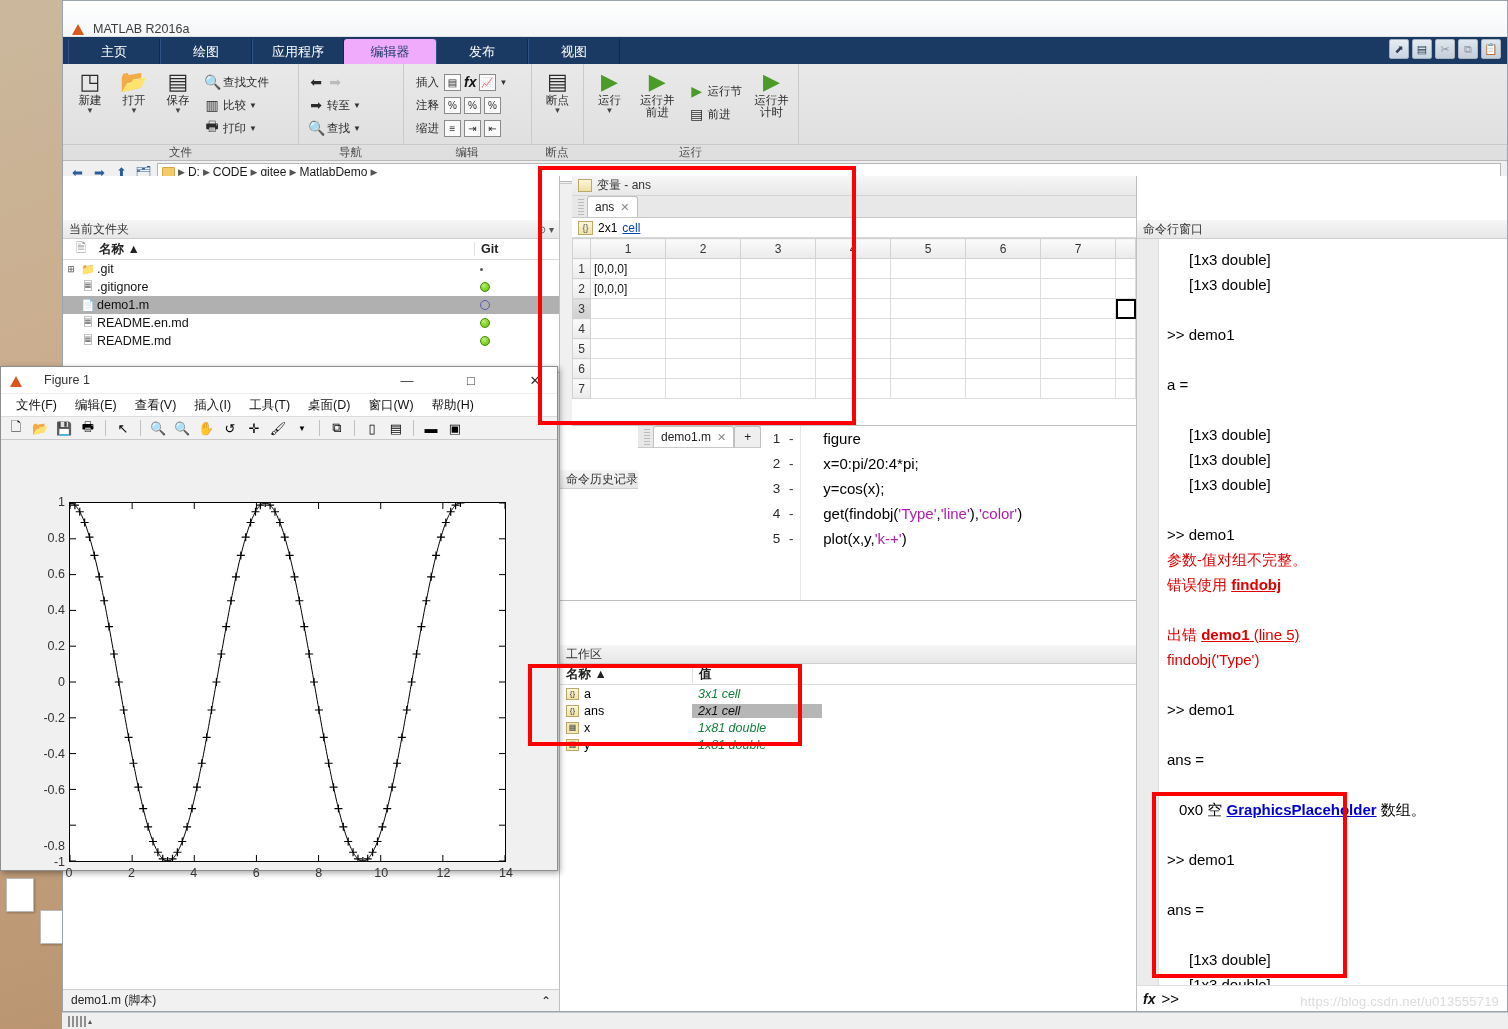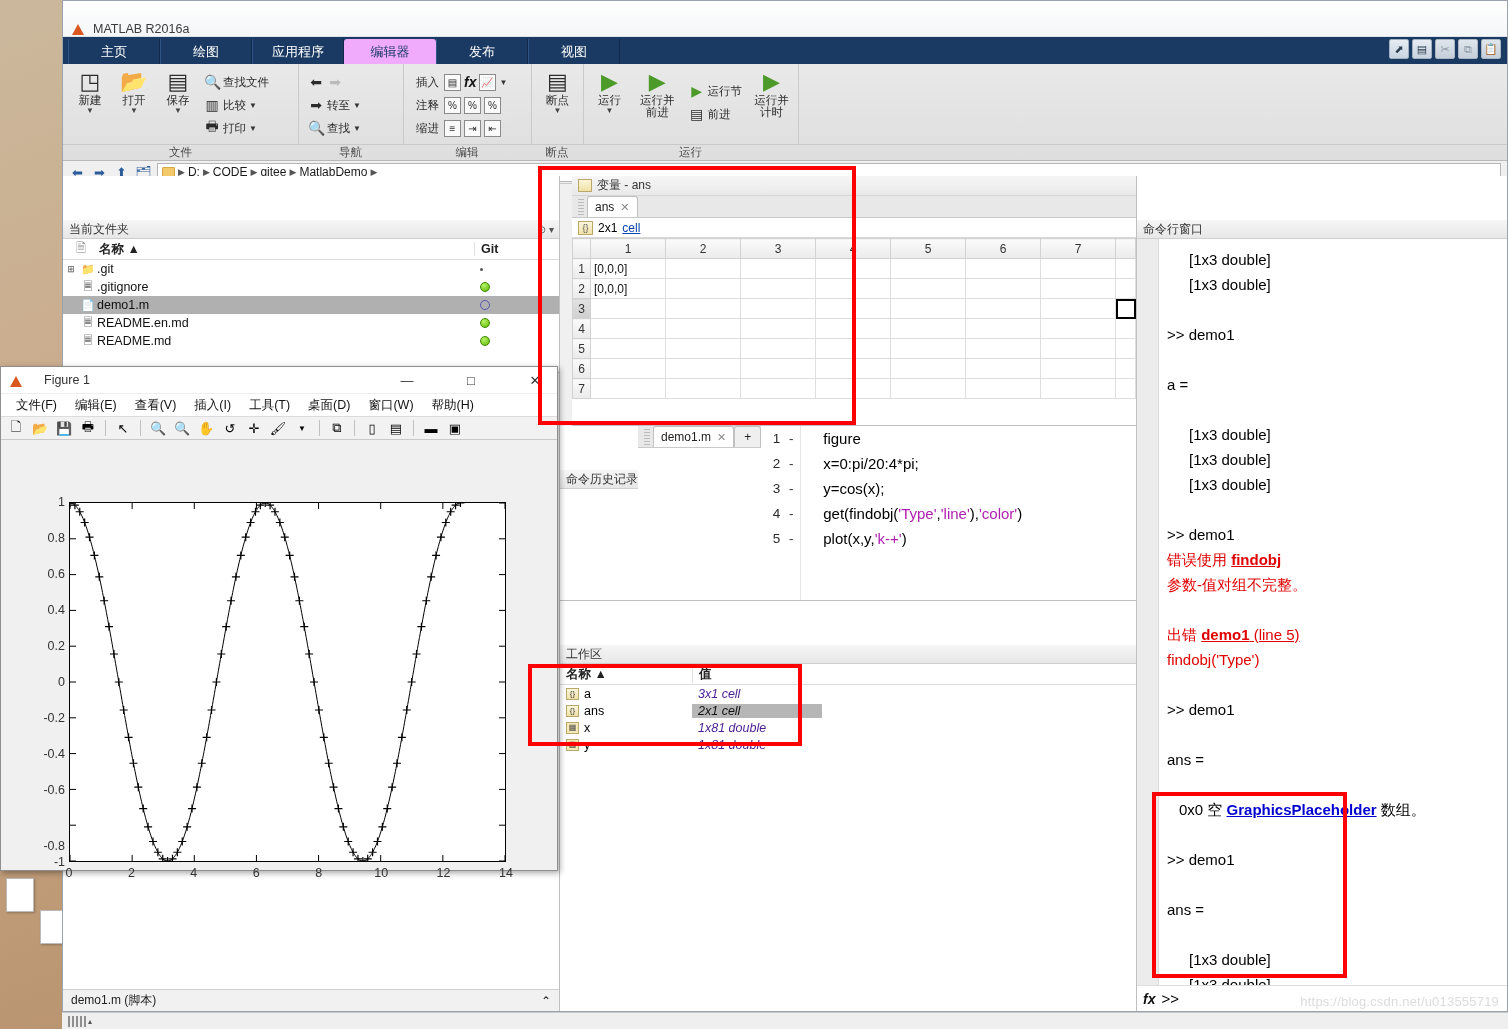--- a/index.html
+++ b/index.html
@@ -186,21 +186,21 @@
   .cline { height:25px; line-height:25px; color:#000; white-space:pre; font-size:15px; }
   .str { color:#b020b0; }
 
   .ws-panel { flex:1; background:#fff; display:flex; flex-direction:column; }
   .ws-head { height:21px; display:flex; font-size:12.5px; font-weight:bold; color:#222; border-bottom:1px solid #dcdcdc; align-items:center;}
   .ws-head .h1 { width:132px; padding-left:6px; }
   .ws-head .h2 { width:130px; padding-left:6px; border-left:1px solid #e2e2e2;}
   .ws-head .h3 { flex:1; border-left:1px solid #e2e2e2;}
   .ws-row { height:17px; display:flex; align-items:center; font-size:12.5px; }
   .ws-row .wn { width:132px; display:flex; align-items:center; gap:5px; padding-left:6px; }
-  .ws-row .wv { width:130px; padding-left:6px; font-style:italic; color:#4c1d95; }
+  .ws-row .wv { width:130px; padding-left:6px; font-style:italic; color:#15803d; }
   .ws-row .wv.hl { background:#b6b6b6; color:#111; display:inline-block; }
   .tico { width:13px;height:12px;border:1px solid #b9a86a; background:linear-gradient(#fdf7dc,#f0e2a8); font-size:8px; display:flex;align-items:center;justify-content:center;color:#444;}
   .tico.grid { background: #f5e9b5; }
 
   
   .right-col { flex:1; display:flex; flex-direction:column; background:#fff; }
   .cmd-body { flex:1; background:#fff; display:flex; position:relative; overflow:hidden;}
   .cmd-gut { width: 22px; background:#ececec; border-right:1px solid #dcdcdc; }
   .cmd-text { flex:1; padding: 8px 4px 0 8px; font-size:15px; line-height:25px; color:#000; }
   .cmd-text .ind { padding-left: 22px; }
@@ -723,22 +723,22 @@
             <div>&nbsp;</div>
             <div>&gt;&gt; demo1</div>
             <div>&nbsp;</div>
             <div>a =</div>
             <div>&nbsp;</div>
             <div class="ind">[1x3 double]</div>
             <div class="ind">[1x3 double]</div>
             <div class="ind">[1x3 double]</div>
             <div>&nbsp;</div>
             <div>&gt;&gt; demo1</div>
+            <div class="err">参数-值对组不完整。</div>
             <div class="err"><span>错误使用 </span><b>findobj</b></div>
-            <div class="err">参数-值对组不完整。</div>
             <div>&nbsp;</div>
             <div class="err"><span>出错 </span><b>demo1</b><span style="text-decoration:underline"> (line 5)</span></div>
             <div class="err">findobj('Type')</div>
             <div>&nbsp;</div>
             <div>&gt;&gt; demo1</div>
             <div>&nbsp;</div>
             <div>ans =</div>
             <div>&nbsp;</div>
             <div class="ind2"><span>0x0 空 </span><a class="lnk" href="#">GraphicsPlaceholder</a><span> 数组。</span></div>
             <div>&nbsp;</div>

